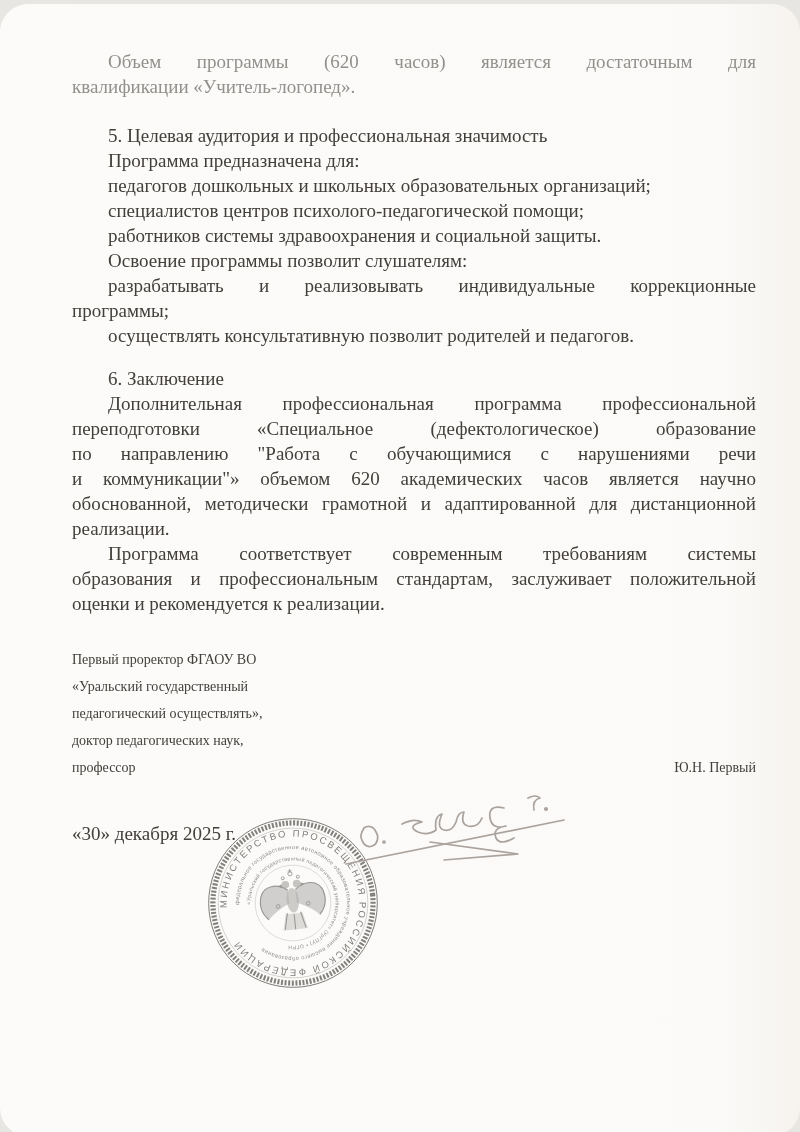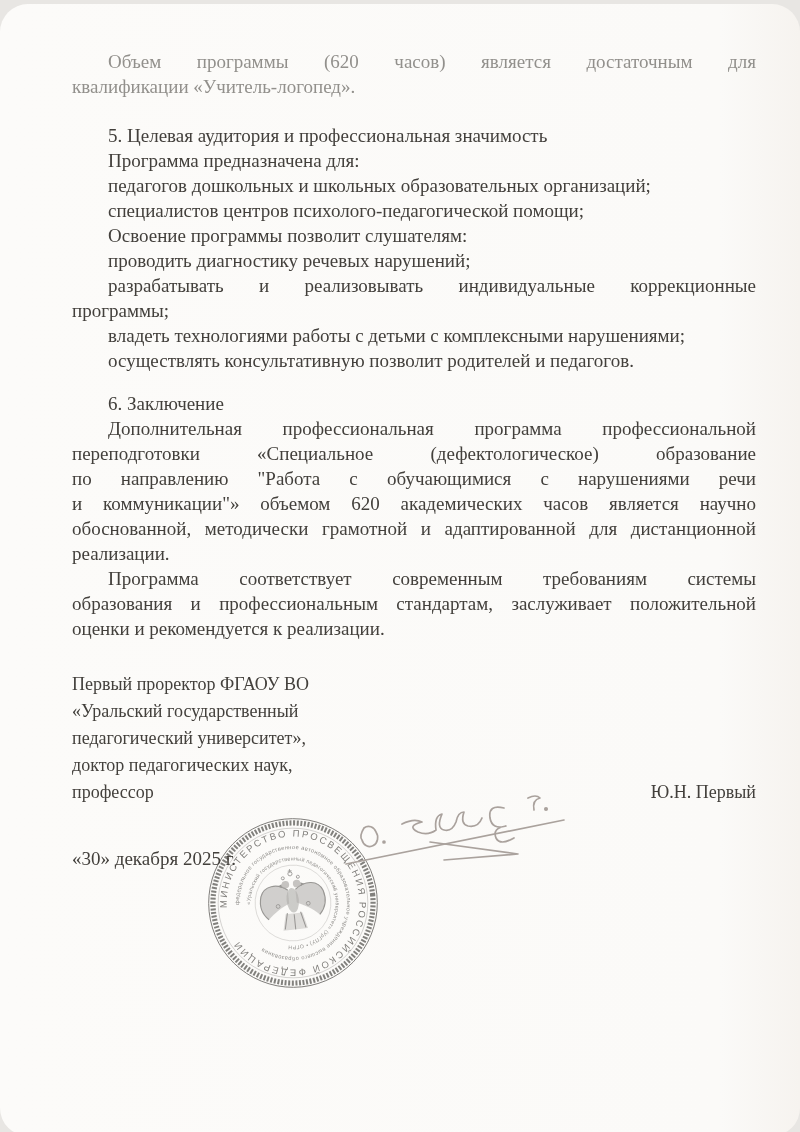--- a/index.html
+++ b/index.html
@@ -15,21 +15,21 @@
     color:#43403c;
     overflow:hidden;
     border-radius:28px;
   }
   .line{min-height:25px;}
   .ind{text-indent:36px;}
   .jst{text-align:justify;text-align-last:justify;}
   .block-light{color:#92908c;}
   .sec5{margin-top:24px;}
   .sec6{margin-top:18px;}
-  .sig{margin-top:30px;font-size:18px;line-height:27px;position:relative;z-index:2;}
+  .sig{margin-top:30px;font-size:14px;line-height:27px;position:relative;z-index:2;}
   .sig .line{min-height:27px;}
   .sig-row{display:flex;align-items:center;}
   .sig-name{margin-left:auto;}
   .date{margin-top:40px;position:relative;z-index:2;}
   .stamp{
     position:absolute;left:203px;top:809px;width:180px;height:180px;
     transform:rotate(-6deg);
     opacity:.88;z-index:1;
   }
   .scrawl{
@@ -46,46 +46,45 @@
   <section class="block-light">
       <div class="line ind jst">Объем программы (620 часов) является достаточным для</div>
       <div class="line">квалификации «Учитель-логопед».</div>
     </section>
 
   <section class="sec5">
       <div class="line ind">5. Целевая аудитория и профессиональная значимость</div>
       <div class="line ind">Программа предназначена для:</div>
       <div class="line ind">педагогов дошкольных и школьных образовательных организаций;</div>
       <div class="line ind">специалистов центров психолого-педагогической помощи;</div>
+      <div class="line ind">работников системы здравоохранения и социальной защиты.</div>
       <div class="line ind">Освоение программы позволит слушателям:</div>
-      <div class="line ind">проводить диагностику речевых нарушений;</div>
       <div class="line ind jst">разрабатывать и реализовывать индивидуальные коррекционные</div>
       <div class="line">программы;</div>
-      <div class="line ind">владеть технологиями работы с детьми с комплексными нарушениями;</div>
       <div class="line ind">осуществлять консультативную позволит родителей и педагогов.</div>
     </section>
 
   <section class="sec6">
       <div class="line ind">6. Заключение</div>
       <div class="line ind jst">Дополнительная профессиональная программа профессиональной</div>
       <div class="line jst">переподготовки «Специальное (дефектологическое) образование</div>
       <div class="line jst">по направлению "Работа с обучающимися с нарушениями речи</div>
       <div class="line jst">и коммуникации"» объемом 620 академических часов является научно</div>
       <div class="line jst">обоснованной, методически грамотной и адаптированной для дистанционной</div>
       <div class="line">реализации.</div>
       <div class="line ind jst">Программа соответствует современным требованиям системы</div>
       <div class="line jst">образования и профессиональным стандартам, заслуживает положительной</div>
       <div class="line">оценки и рекомендуется к реализации.</div>
     </section>
 
   <section class="sig">
     <div>
         <div class="line">Первый проректор ФГАОУ ВО</div>
         <div class="line">«Уральский государственный</div>
-        <div class="line">педагогический университет»,</div>
+        <div class="line">педагогический осуществлять»,</div>
         <div class="line">доктор педагогических наук,</div>
       </div>
     <div class="sig-row">
       <span>профессор</span>
       <span class="sig-name">Ю.Н. Первый</span>
     </div>
   </section>
 
   <div class="date">«30» декабря 2025 г.</div>
 

